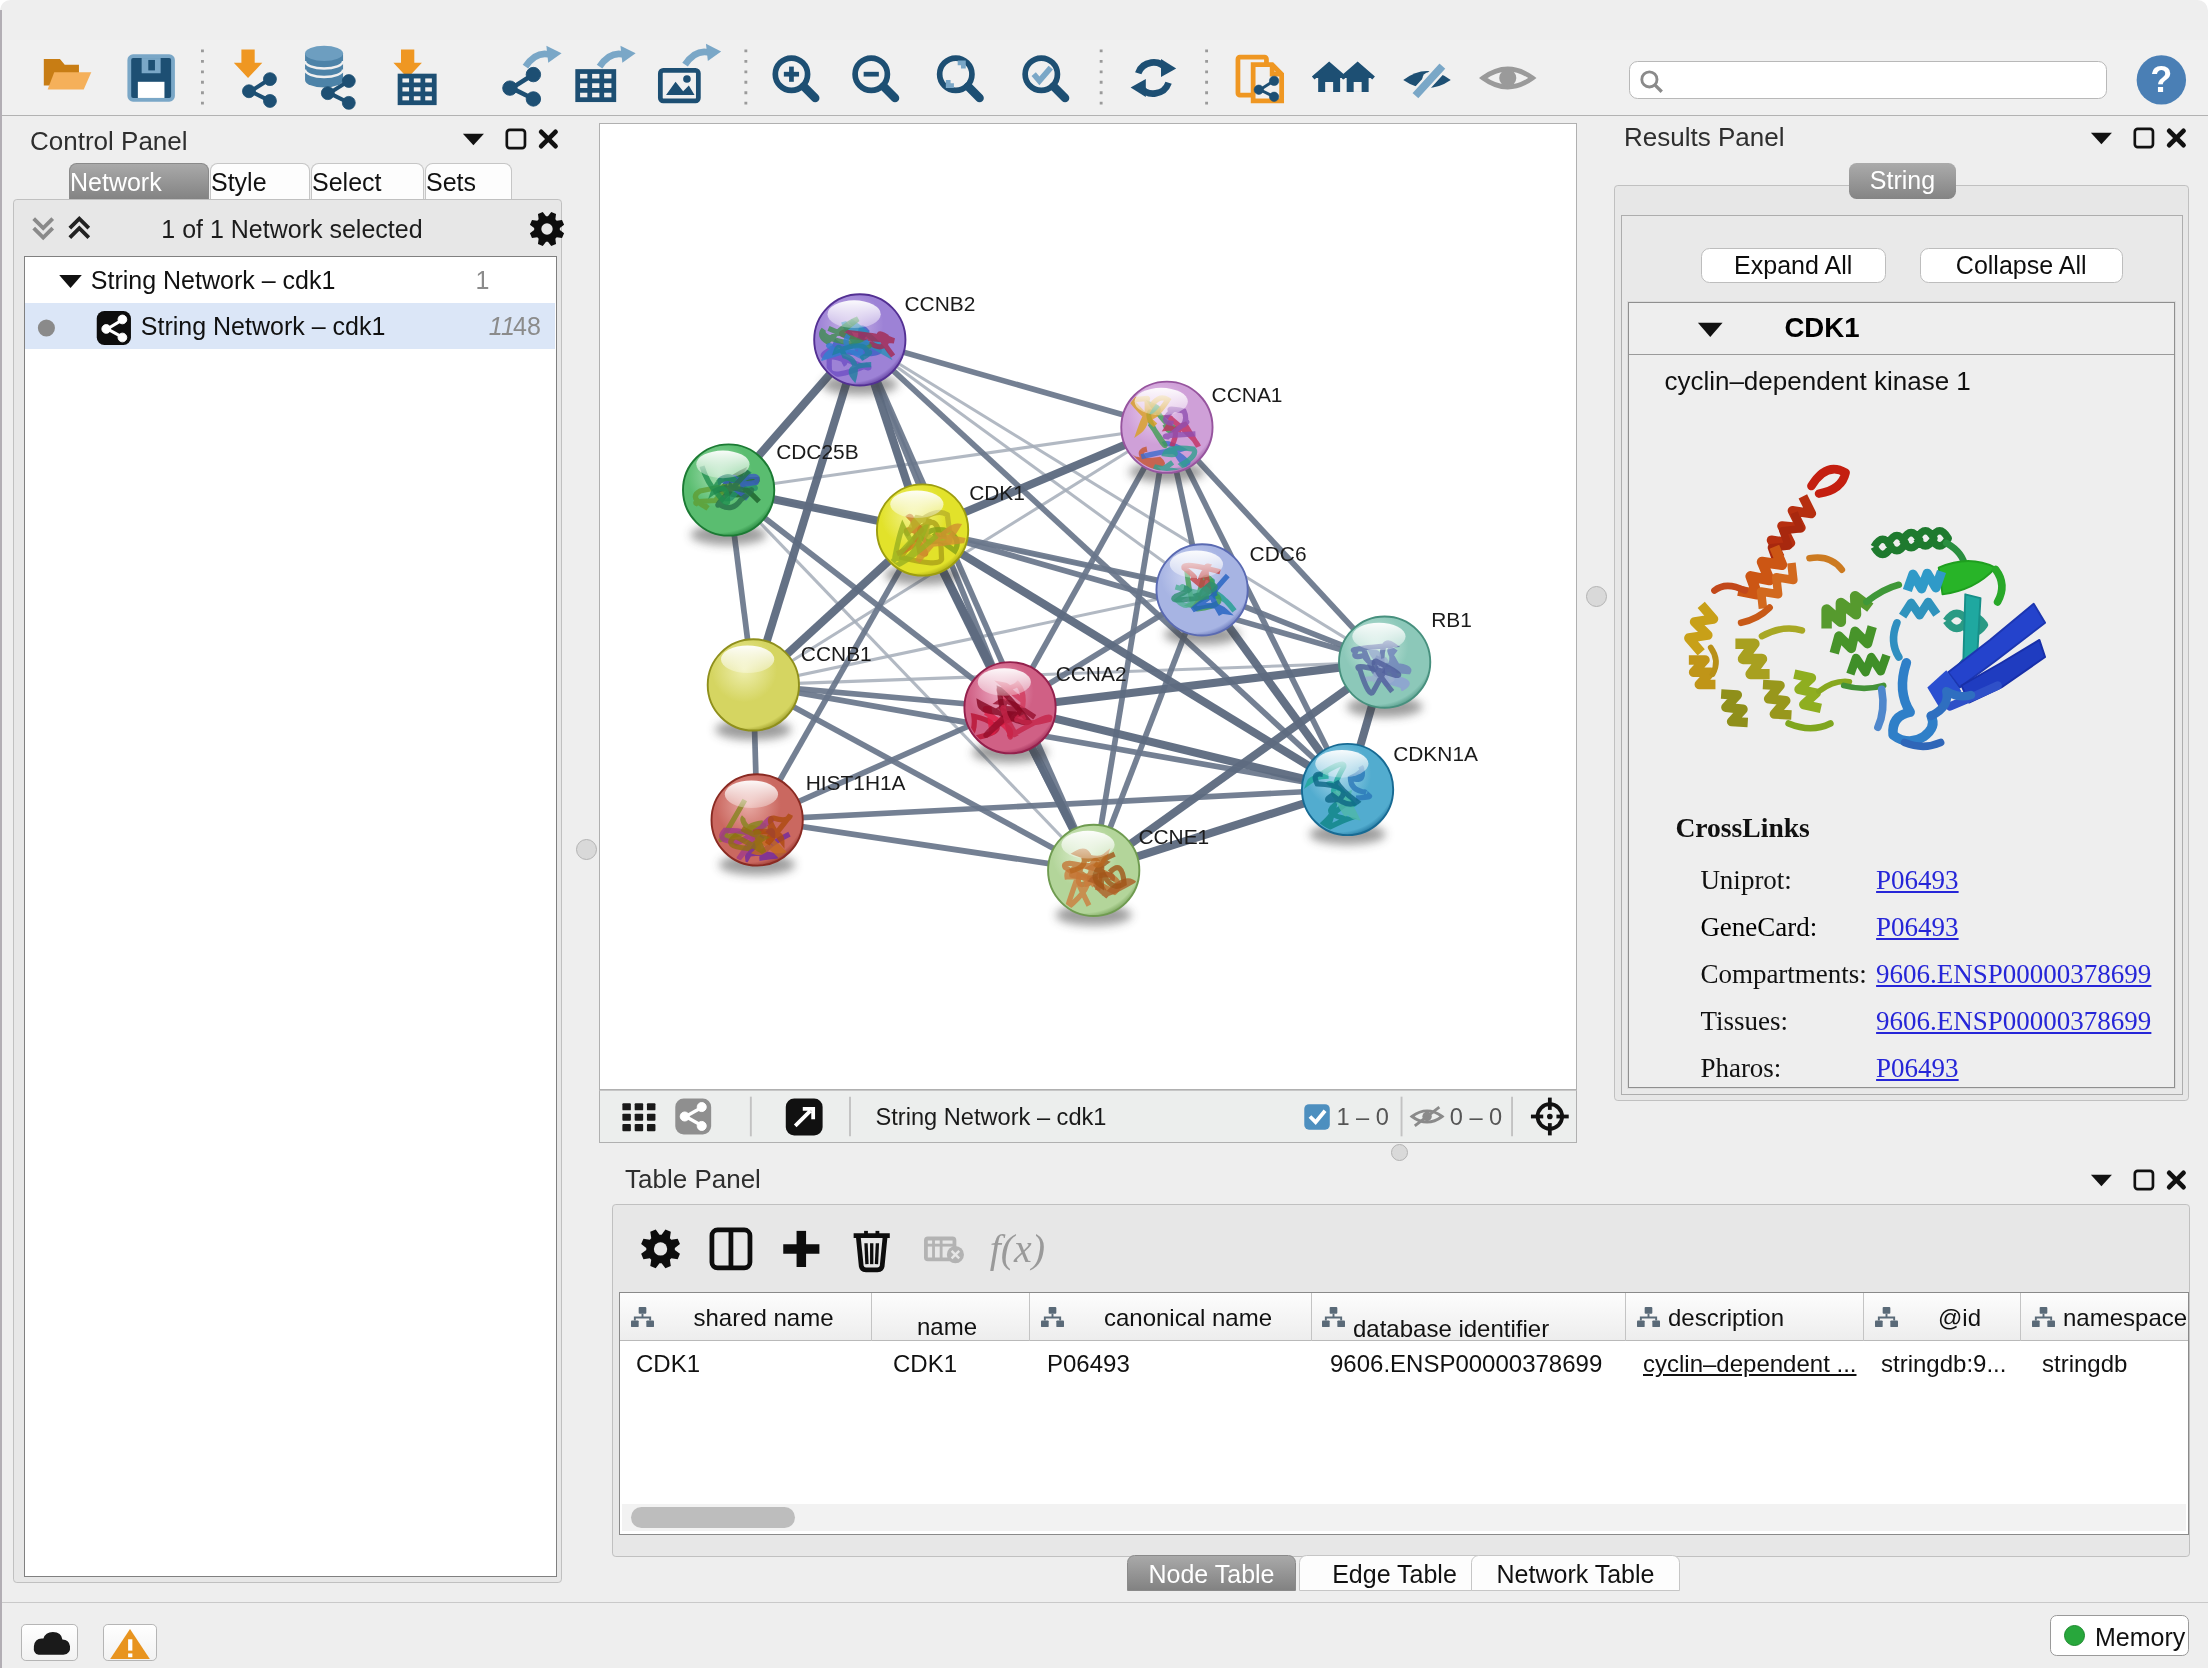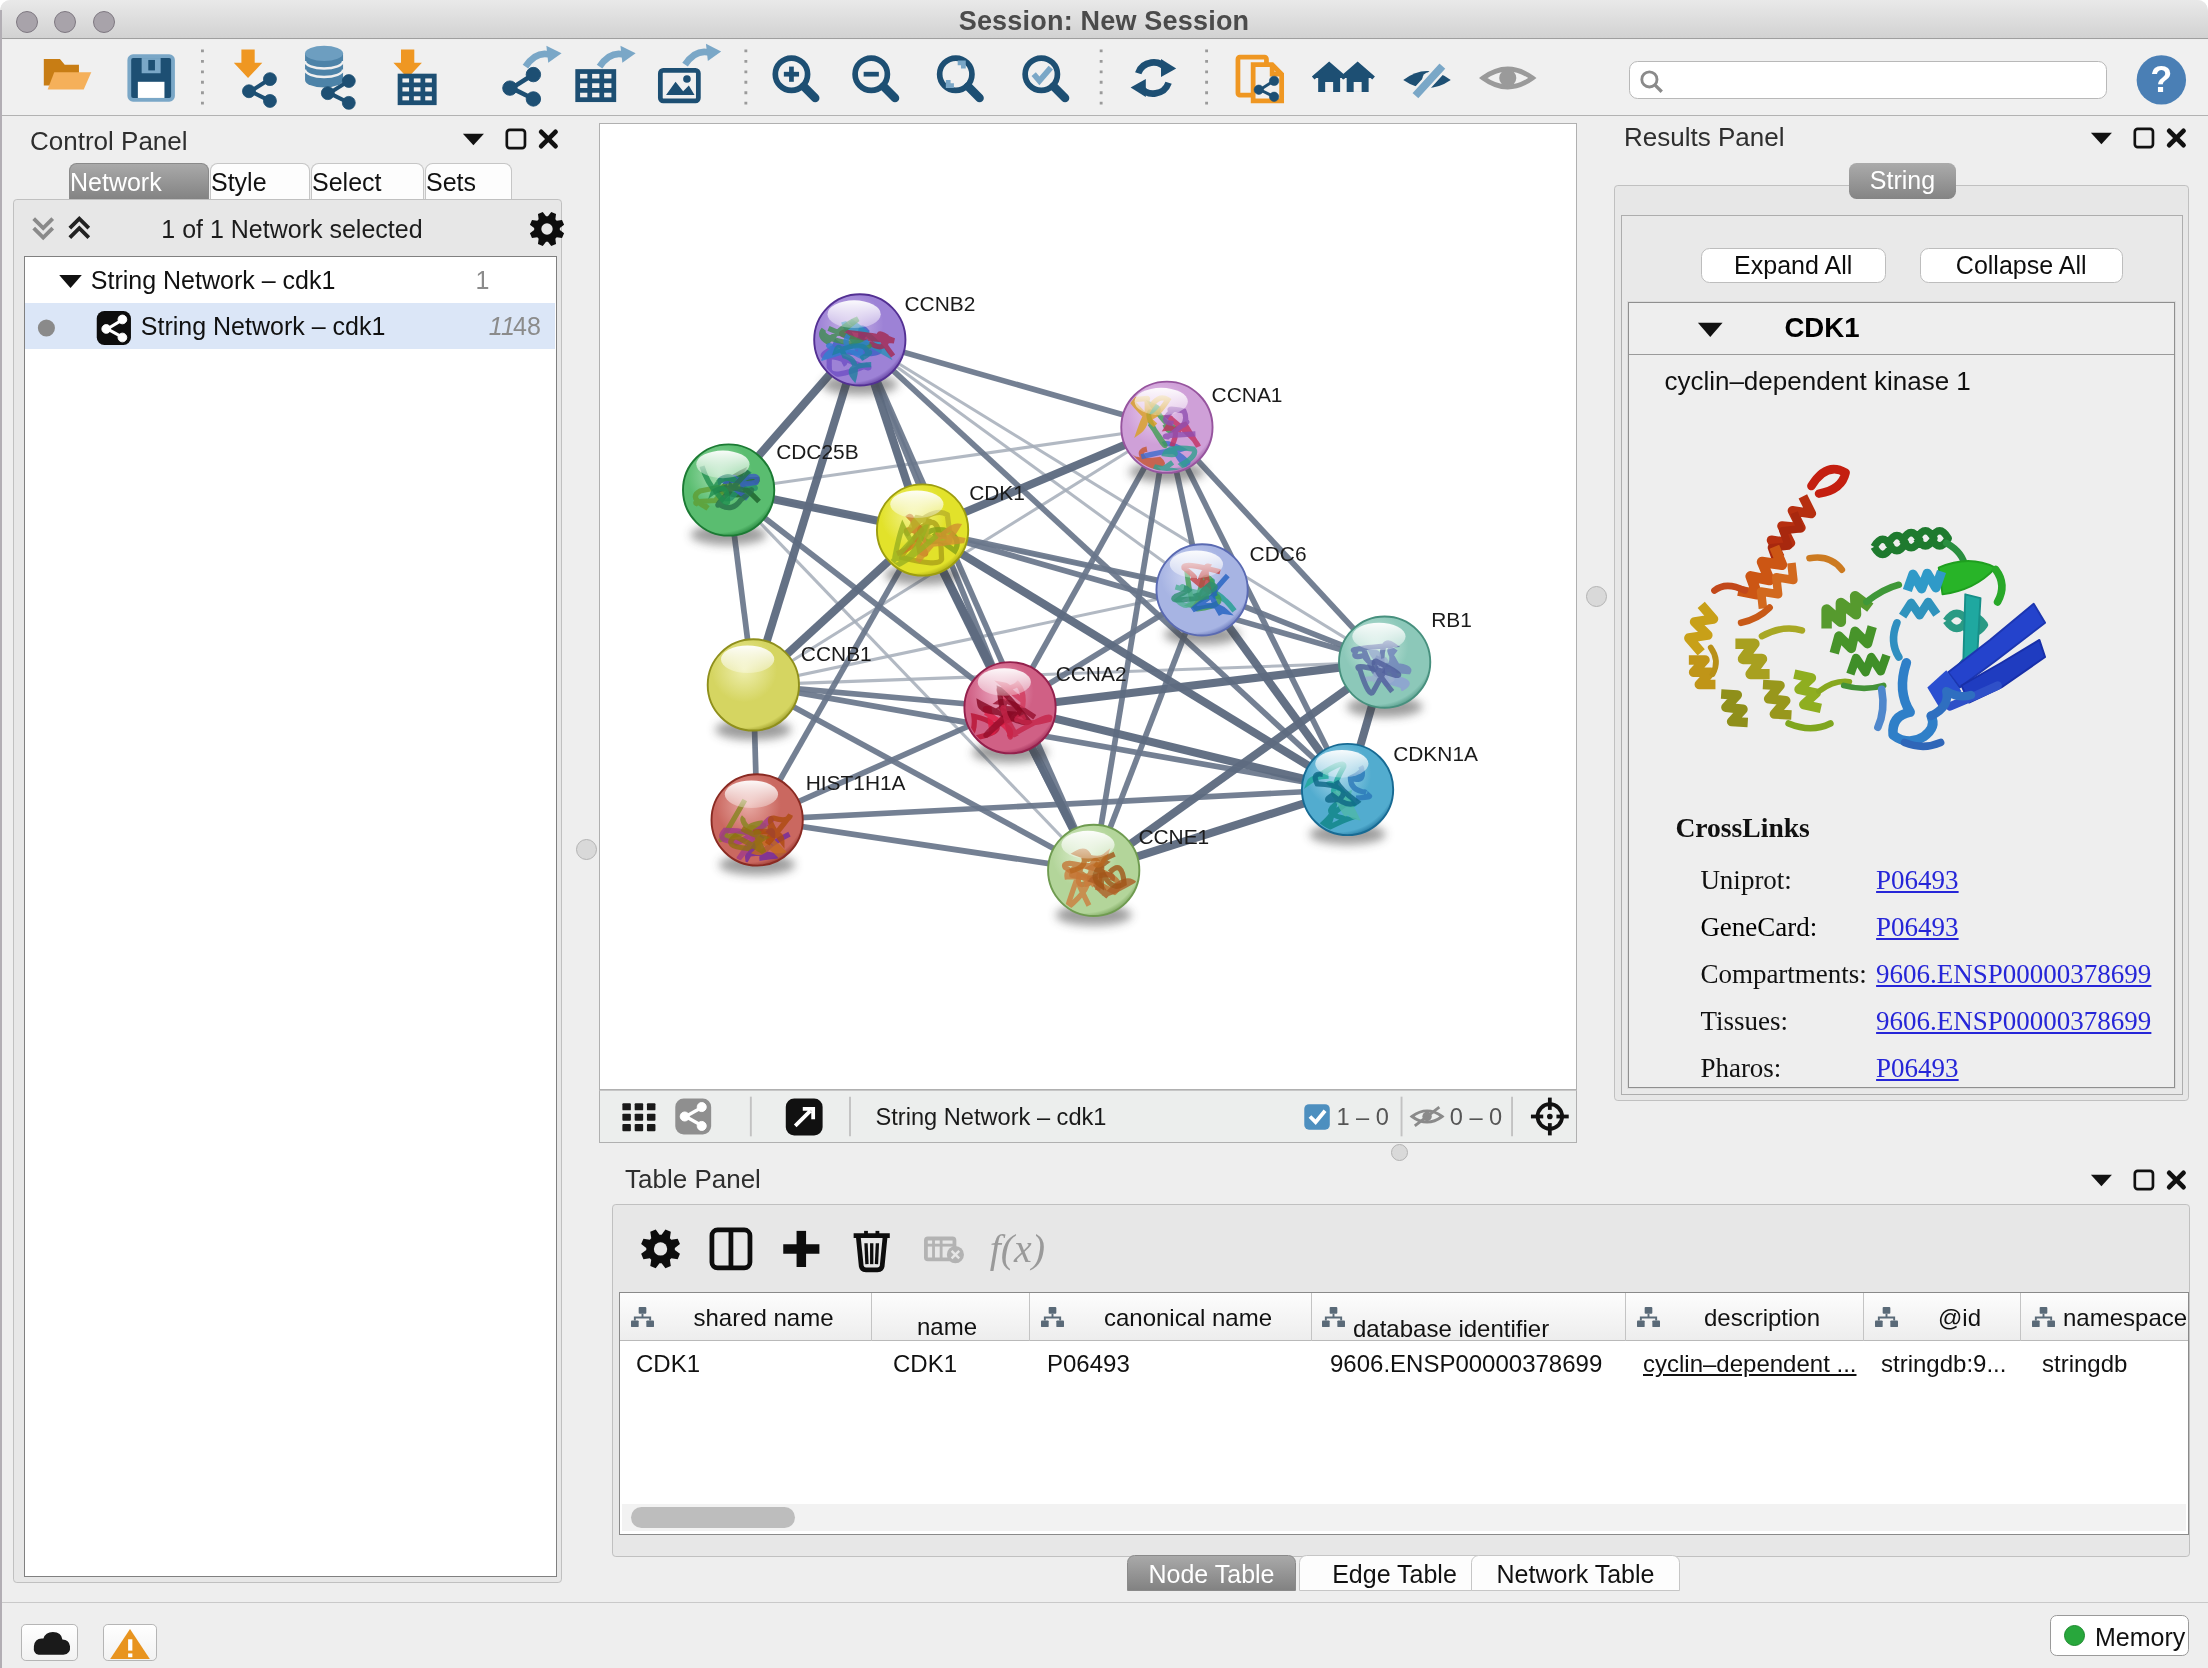--- a/index.html
+++ b/index.html
@@ -67,26 +67,20 @@
      font-size:25px; color:#111; }
 
   .handle { position:absolute; width:21px; height:21px; border-radius:50%; background:#d9d9d9; border:1px solid #b3b3b3; }
 </style>
 </head>
 <body>
 <div id="darkcorner" class="abs"></div>
 <div id="win">
   <div id="leftline" class="abs"></div>
 
-  <div id="titlebar" class="abs">
-    <div class="tl abs" style="left:16px;"></div>
-    <div class="tl abs" style="left:54px;"></div>
-    <div class="tl abs" style="left:93px;"></div>
-    <div id="title" class="abs">Session: New Session</div>
-  </div>
 
   <div id="toolbar" class="abs">
     <div class="abs" style="left:0;top:0;"><svg width="2208" height="76" viewBox="0 0 2322 80" xmlns="http://www.w3.org/2000/svg">
           <g transform="translate(70,40)">
             <path d="M -25 -20 L -8 -20 L -3 -14 L 12 -14 L 12 8 L -25 8 Z" fill="#c87d14"></path>
             <path d="M -21 12 L -14 -6 L 25 -6 L 17 12 Z" fill="#f5b05a"></path>
           </g>
           <g transform="translate(158,40)">
             <rect x="-23" y="-23" width="46" height="46" rx="4" fill="#1d4f73" stroke="#7aa7c7" stroke-width="4"></rect>
             <rect x="-10" y="-21" width="20" height="16" fill="#7aa7c7"></rect>
@@ -795,21 +789,21 @@
         </div>
         <div class="th" style="left:1006px; width:238px;">
           <svg style="position:absolute; left:9.5px; top:13.3px;" width="25" height="23" viewBox="0 0 26 24">
             <g fill="#5a6a78">
               <rect x="9" y="1" width="8" height="7" rx="1"></rect>
               <rect x="1" y="15" width="8" height="7" rx="1"></rect>
               <rect x="17" y="15" width="8" height="7" rx="1"></rect>
               <path d="M 13 8 L 13 12 M 5 15 L 5 12 L 21 12 L 21 15" stroke="#5a6a78" stroke-width="2" fill="none"></path>
             </g>
           </svg>
-          <div style="position:absolute; left:42px; top:10.5px; width:188px; text-align:center;">description</div>
+          <div style="position:absolute; left:42px; top:10.5px; width:188px; ">description</div>
         </div>
         <div class="th" style="left:1244px; width:157px;">
           <svg style="position:absolute; left:9.5px; top:13.3px;" width="25" height="23" viewBox="0 0 26 24">
             <g fill="#5a6a78">
               <rect x="9" y="1" width="8" height="7" rx="1"></rect>
               <rect x="1" y="15" width="8" height="7" rx="1"></rect>
               <rect x="17" y="15" width="8" height="7" rx="1"></rect>
               <path d="M 13 8 L 13 12 M 5 15 L 5 12 L 21 12 L 21 15" stroke="#5a6a78" stroke-width="2" fill="none"></path>
             </g>
           </svg>

